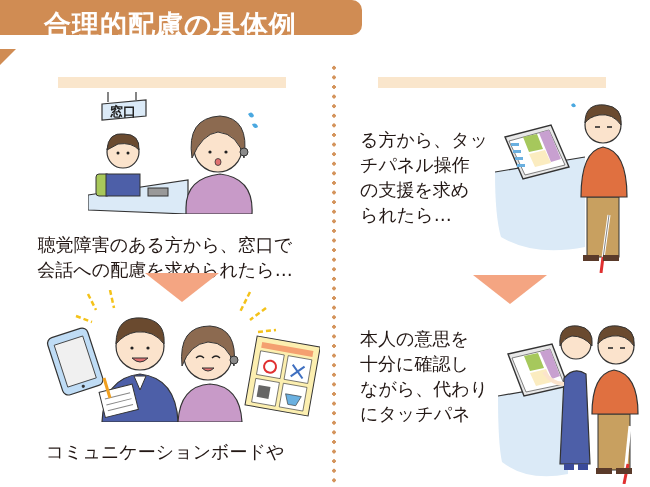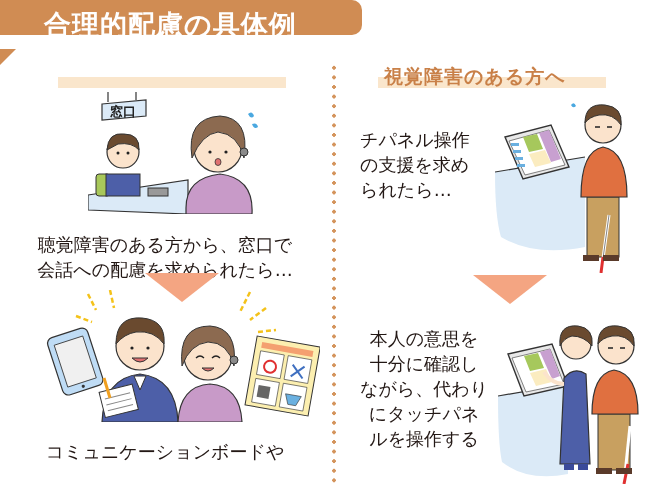--- a/index.html
+++ b/index.html
@@ -22,21 +22,20 @@
 <div class="banner">
   <div class="banner-title">合理的配慮の具体例</div>
 </div>
 <div class="banner-tail"></div>
 
 <div class="section-head" style="left:58px;top:64px;width:228px;">
   <div class="hl"></div>
 </div>
 <div class="section-head" style="left:378px;top:64px;width:228px;">
   <div class="hl"></div>
-  <span>視覚障害のある方へ</span>
 </div>
 
 <div class="divider"></div>
 
 <svg class="illus" style="left:88px;top:92px;" width="160" height="122" viewBox="0 0 160 122">
 
   <polygon points="0,118 0,103 100,88 100,122" fill="#dbeaf7" stroke="#333" stroke-width="1.2"></polygon>
 
   <line x1="20" y1="0" x2="20" y2="10" stroke="#333" stroke-width="1.2"></line>
   <line x1="48" y1="0" x2="48" y2="8" stroke="#333" stroke-width="1.2"></line>
@@ -125,20 +124,21 @@
     <rect x="220" y="100" width="12" height="12" fill="#666"></rect>
     <path d="M248,104 h16 l-4,10 h-8z" fill="#6ab0e0" stroke="#333" stroke-width="0.6"></path>
   </g>
 </svg>
 
 <div class="caption caption-center" style="left:12px;top:427px;width:306px;">
   <div>コミュニケーションボードや</div>
 </div>
 
 <div class="caption" style="left:360px;top:127px;">
+  <div>る方から、タッ</div>
   <div>チパネル操作</div>
   <div>の支援を求め</div>
   <div>られたら…</div>
 </div>
 
 <svg class="illus" style="left:495px;top:97px;" width="150" height="176" viewBox="0 0 150 176">
 
   <path d="M0,75 L90,60 L90,150 Q40,160 6,140 Q0,120 0,75Z" fill="#dbeaf7"></path>
   <line x1="0" y1="75" x2="90" y2="60" stroke="#333" stroke-width="1.2"></line>
 
@@ -160,26 +160,25 @@
   <path d="M76,8 q3,-4 5,1 q-3,3 -5,-1Z" fill="#4aa8e0"></path>
   <line x1="114" y1="118" x2="106" y2="176" stroke="#fff" stroke-width="3"></line>
   <line x1="114" y1="118" x2="106" y2="176" stroke="#333" stroke-width="0.6"></line>
   <line x1="108" y1="160" x2="106" y2="176" stroke="#e03030" stroke-width="3"></line>
   <rect x="88" y="158" width="16" height="6" fill="#5a3a2a"></rect>
   <rect x="108" y="158" width="16" height="6" fill="#5a3a2a"></rect>
 </svg>
 
 <div class="arrow" style="left:473px;top:275px;"></div>
 
-<div class="caption" style="left:360px;top:326px;text-align:center;">
+<div class="caption" style="left:360px;top:326px;">
   <div>本人の意思を</div>
   <div>十分に確認し</div>
   <div>ながら、代わり</div>
   <div>にタッチパネ</div>
-  <div>ルを操作する</div>
 </div>
 
 <svg class="illus" style="left:498px;top:314px;" width="150" height="170" viewBox="0 0 150 170">
 
   <path d="M0,82 L70,70 L70,160 Q30,168 4,148 Q0,130 0,82Z" fill="#dbeaf7"></path>
   <line x1="0" y1="82" x2="70" y2="70" stroke="#333" stroke-width="1.2"></line>
 
   <polygon points="10,40 54,30 70,72 26,82" fill="#e8e8e8" stroke="#333" stroke-width="1.4"></polygon>
   <polygon points="14,44 52,35 66,70 28,78" fill="#fff" stroke="#333" stroke-width="0.6"></polygon>
   <polygon points="26,42 40,39 46,54 32,57" fill="#a6c85c"></polygon>

